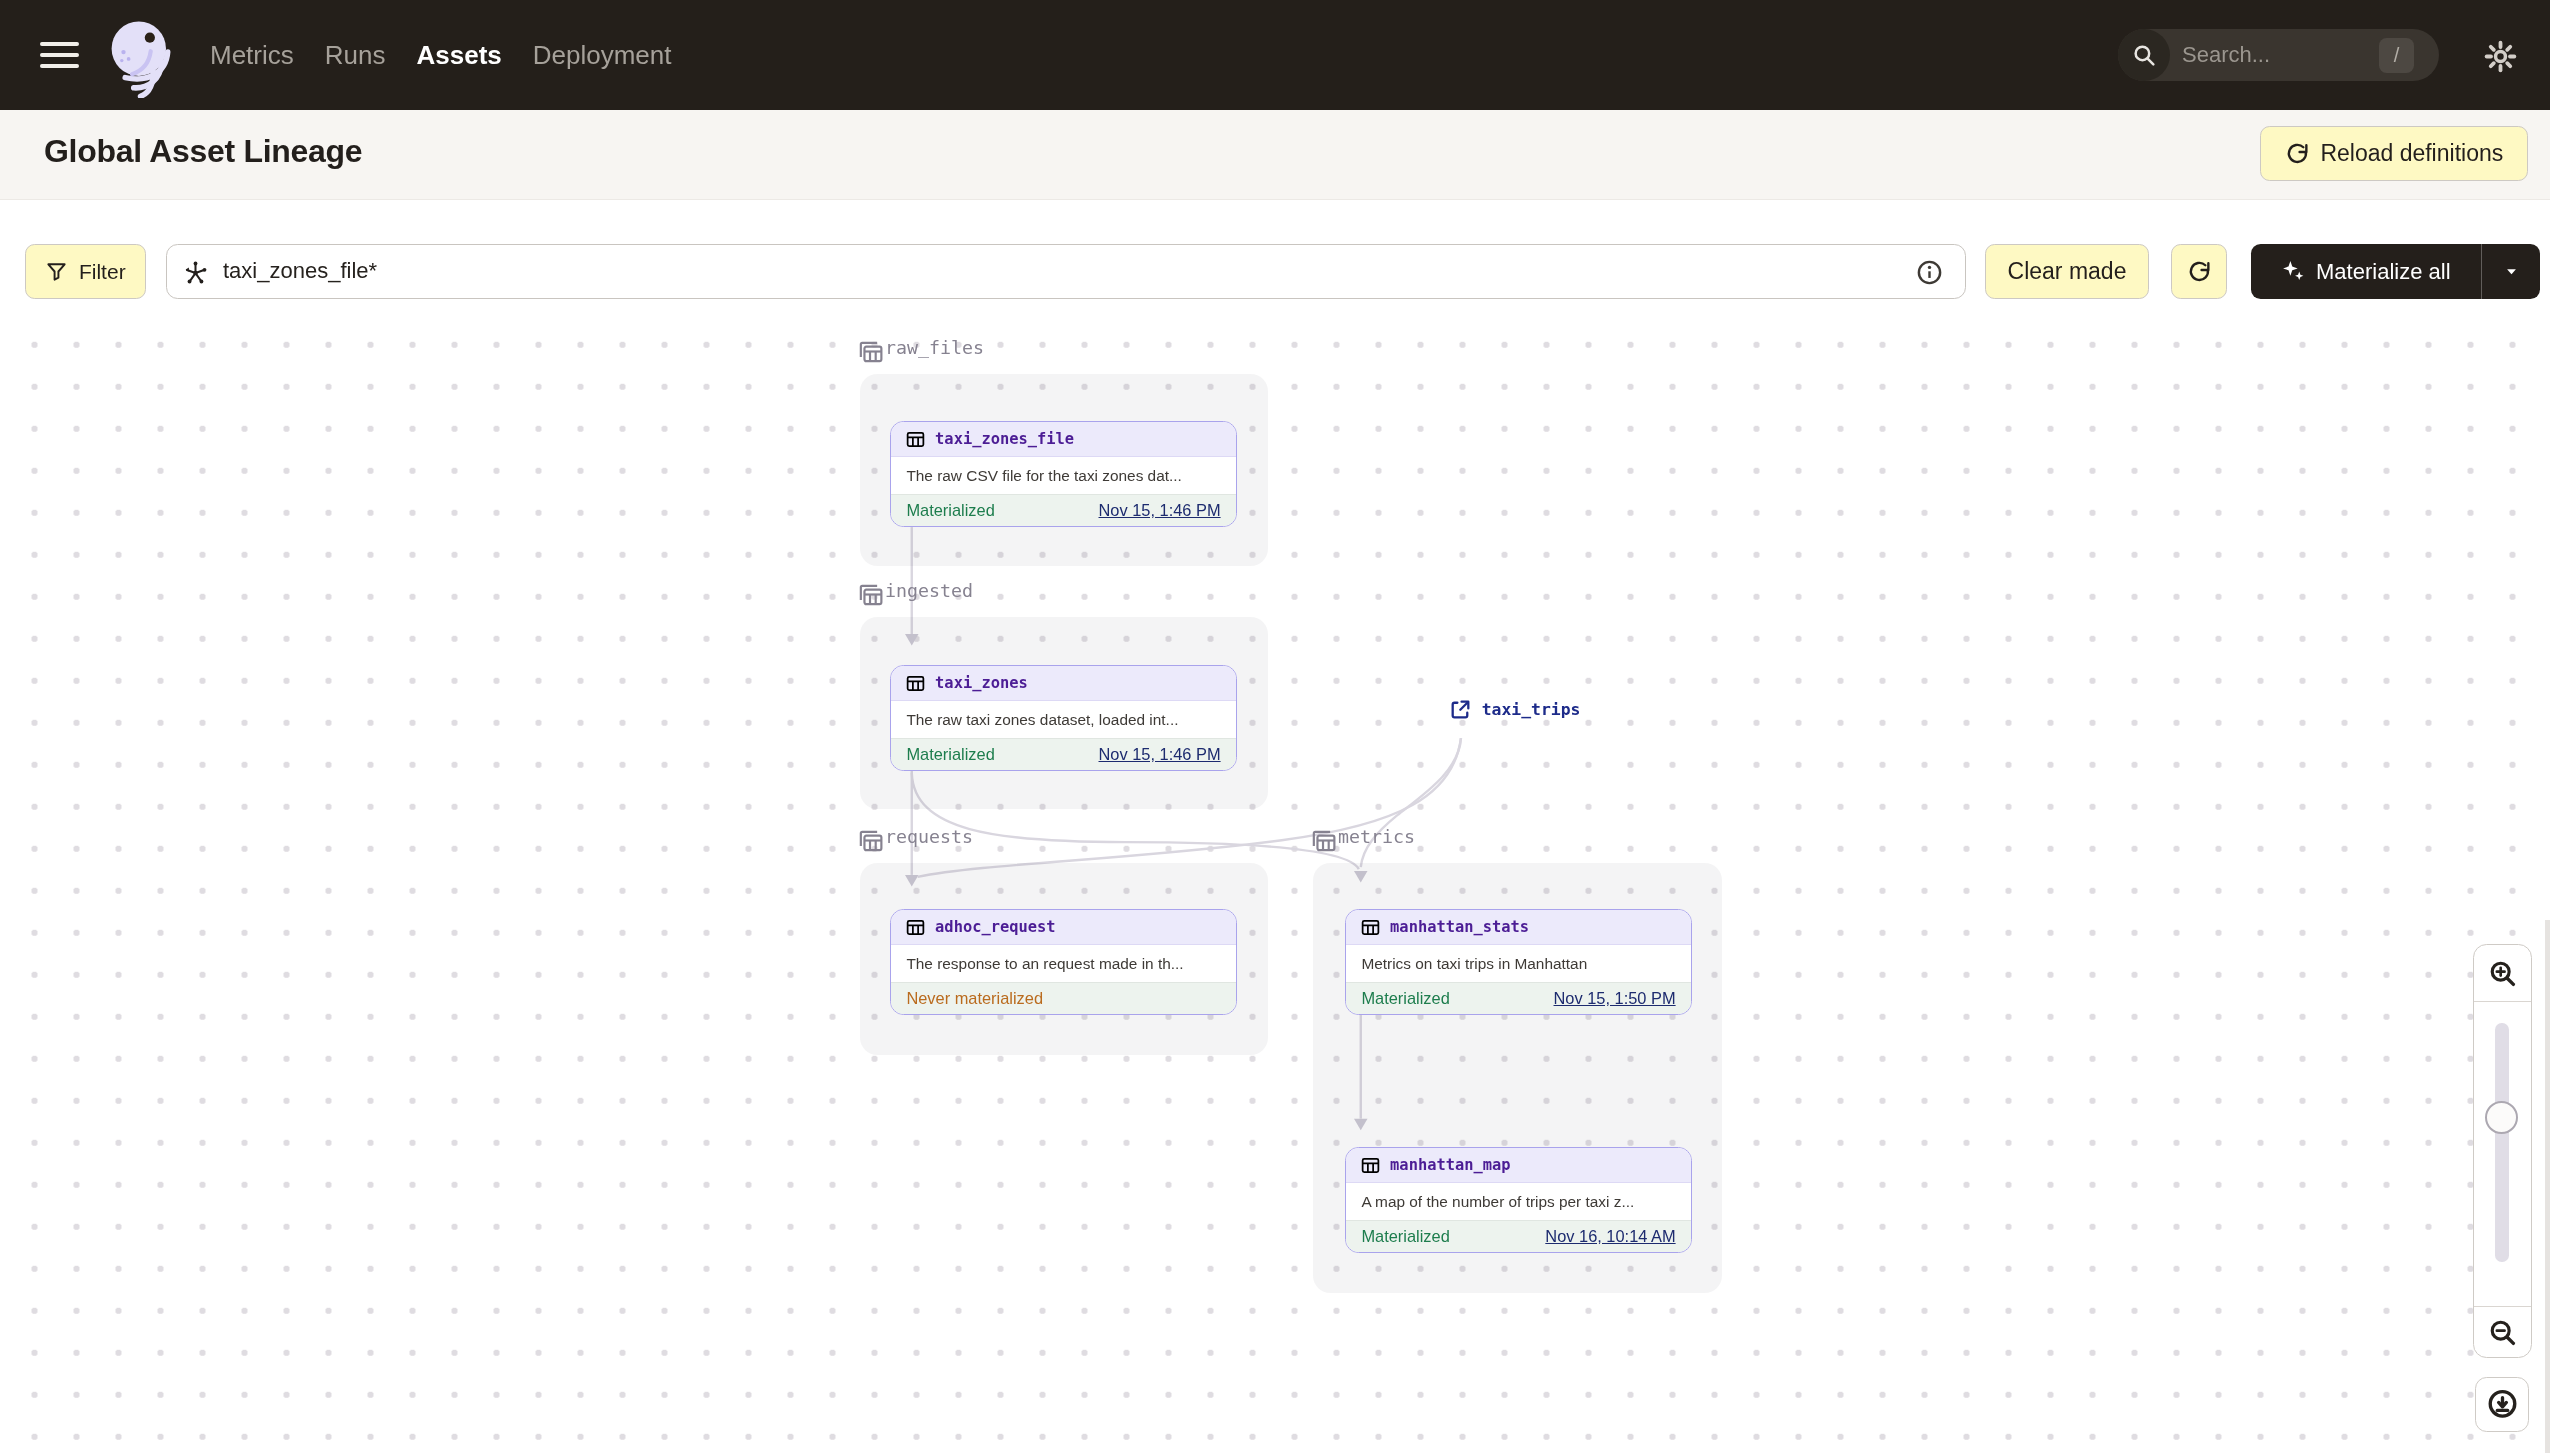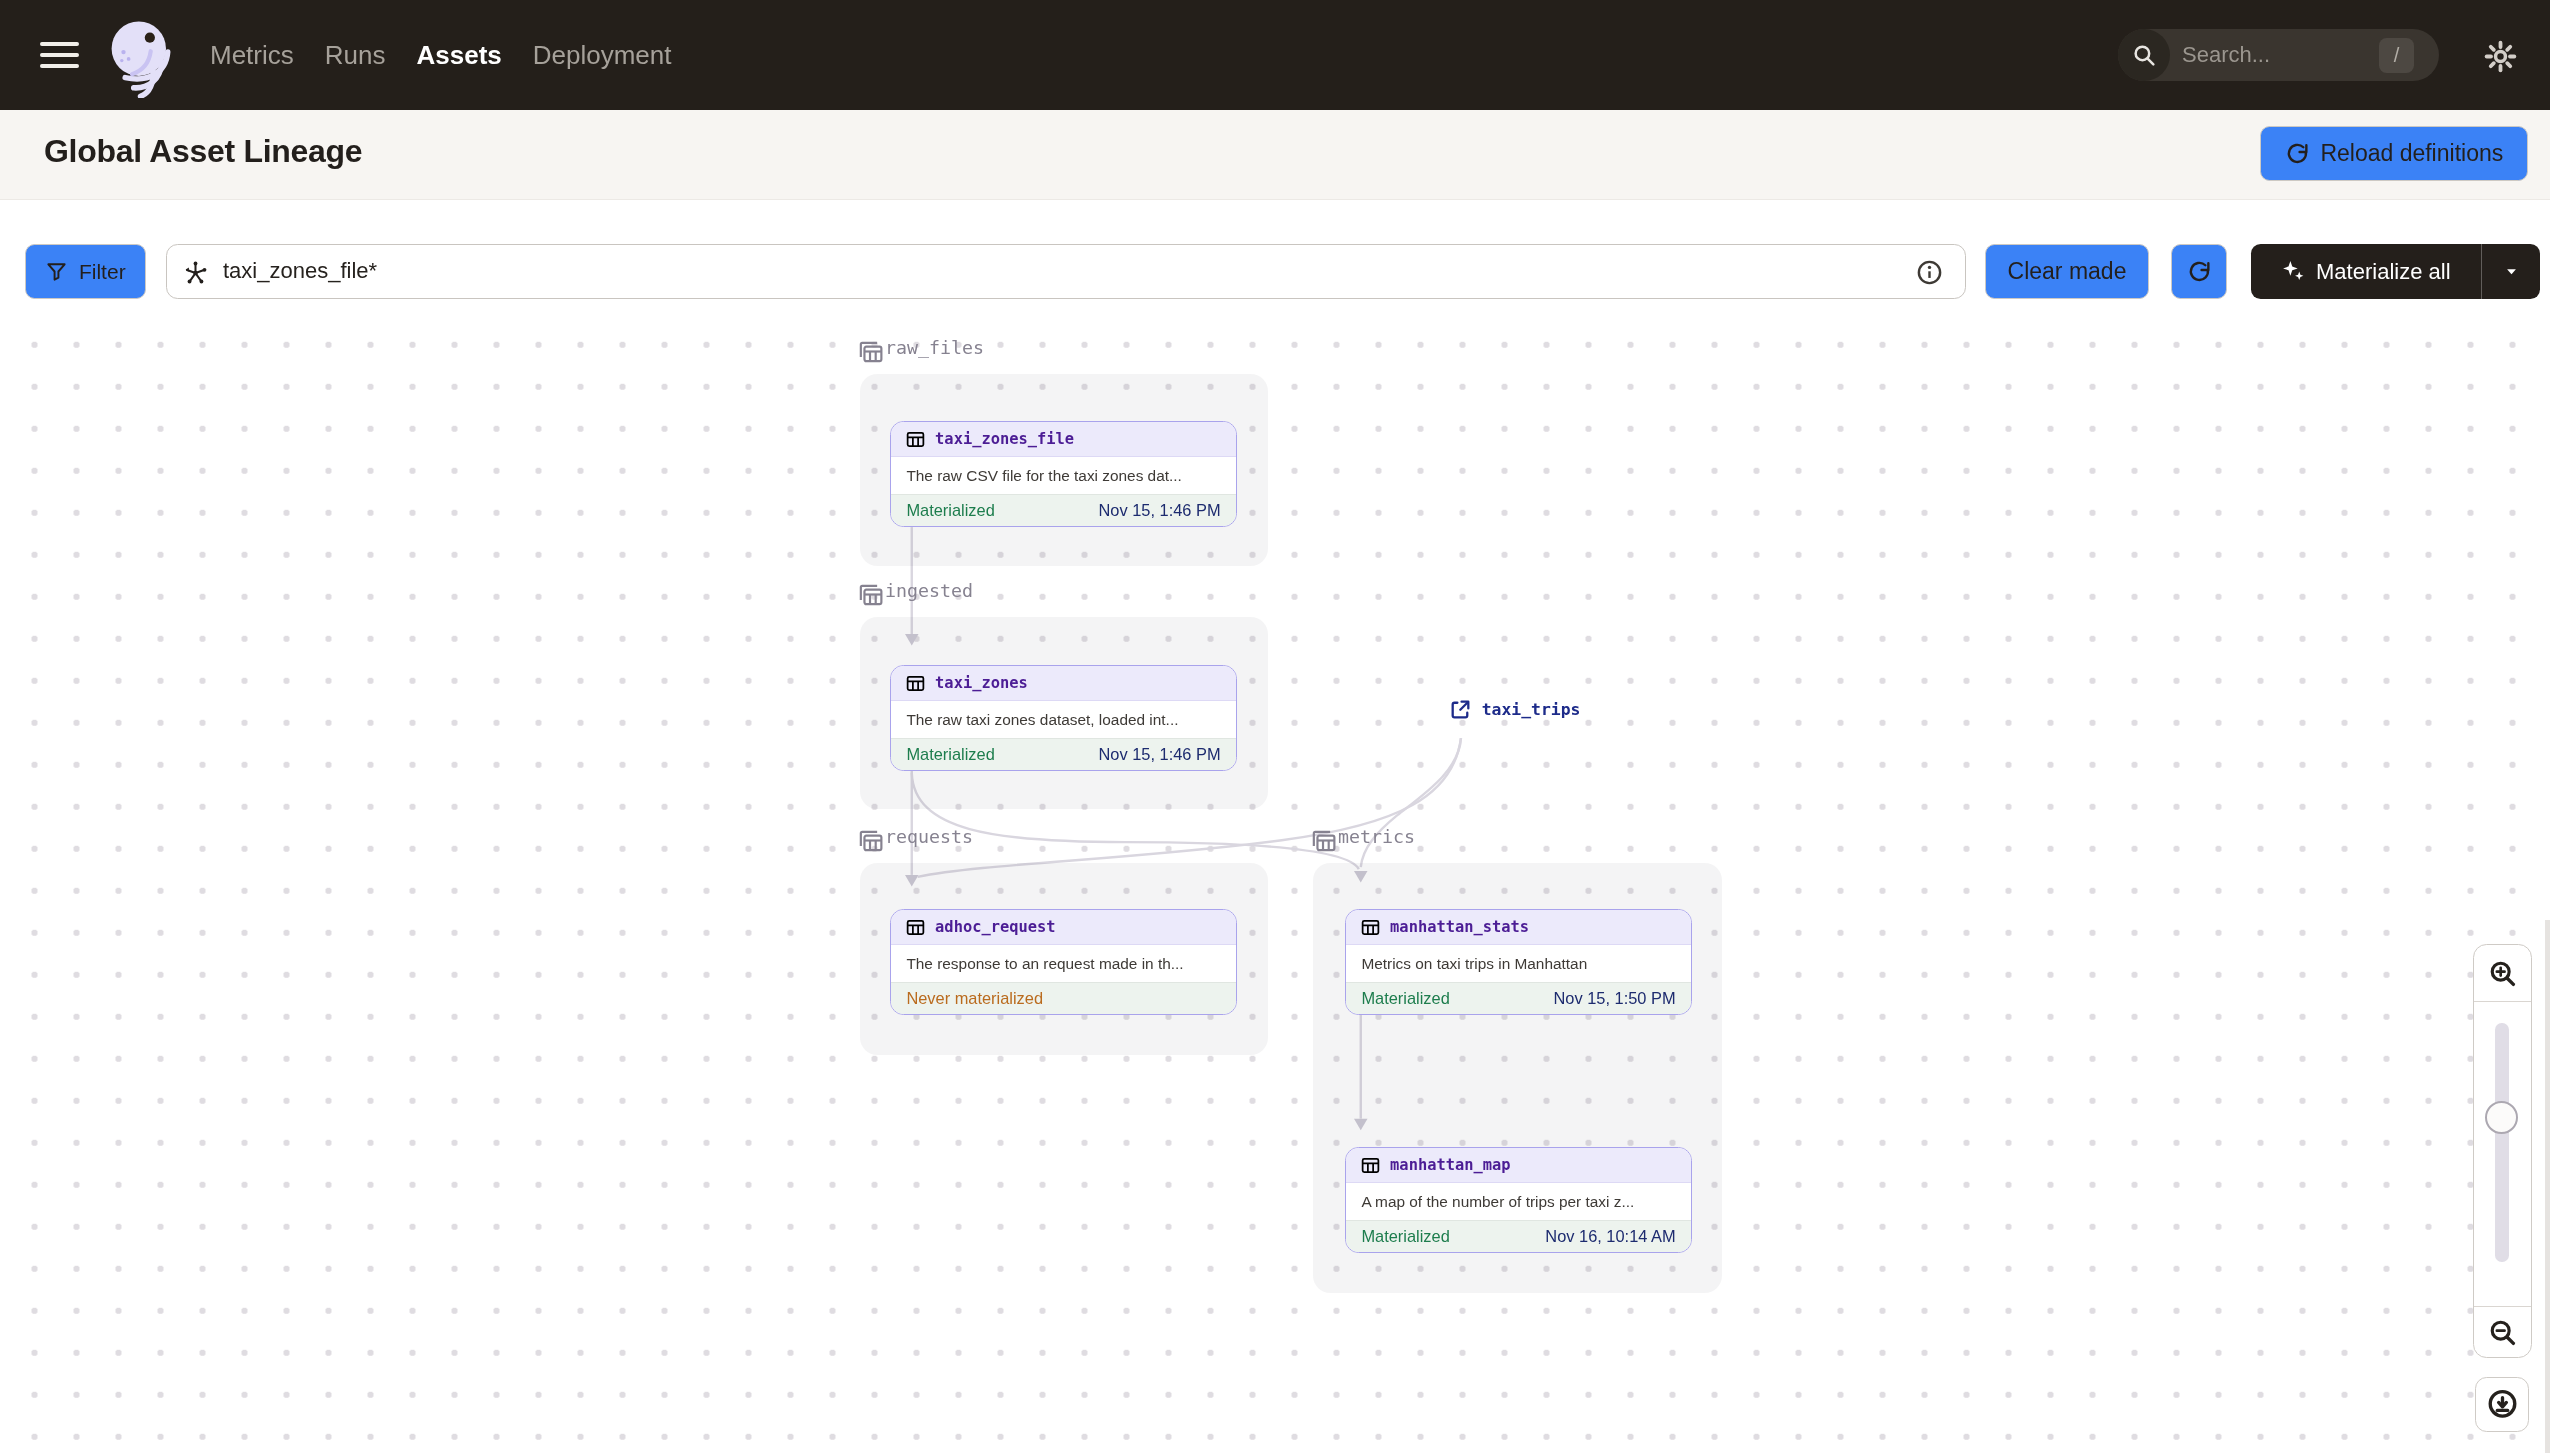--- a/index.html
+++ b/index.html
@@ -29,21 +29,21 @@
     border-radius:7.7px; background:#4D4842; color:#B3AEA7; font-size:20px;
     display:flex; align-items:center; justify-content:center; }
   .gearbtn { position:absolute; left:2479px; top:35px; width:42px; height:42px;
     display:flex; align-items:center; justify-content:center; cursor:pointer; color:#D3CEC8; }
 
   
   .pagehead { position:absolute; left:0; top:110px; width:2550px; height:90px;
     background:#F7F5F2; border-bottom:1px solid #ECE9E5; }
   .pagetitle { position:absolute; left:44px; top:23px; font-size:32px; font-weight:bold;
     color:#231F1C; letter-spacing:-0.3px; }
-  .btn { background:#3b82f6; border:1.4px solid #CDC9C3; border-radius:9.6px;
+  .btn { background:#fef9c3; border:1.4px solid #CDC9C3; border-radius:9.6px;
     color:#231F1C; display:flex; align-items:center; justify-content:center;
     gap:10.6px; cursor:pointer; }
   .reloadbtn { position:absolute; left:2260px; top:16.4px; width:268px; height:55px; font-size:23px; }
 
   
   .toolbar { position:absolute; left:0; top:200px; width:2550px; height:119px;
     background:#fff; border-bottom:1px solid #E5E2DE; }
   .filterbtn { position:absolute; left:25px; top:44px; width:121px; height:55px; font-size:21px; }
   .querybox { position:absolute; left:166px; top:44px; width:1800px; height:55px;
     background:#fff; border:1.4px solid #C9C5C0; border-radius:11.6px; }
@@ -83,21 +83,21 @@
     border-bottom:1px solid #DDD9F5; display:flex; align-items:center; gap:9.6px; padding:0 13.5px; }
   .nodehead .ntitle { font-family:"DejaVu Sans Mono",monospace; font-weight:bold;
     font-size:15.4px; color:#4c1d95; }
   .nodebody { height:37px; display:flex; align-items:center; padding:0 15.4px;
     font-size:15.4px; color:#3E3A36; white-space:nowrap; }
   .nodefoot { flex:1; background:var(--node-footer-bg,#EDF3EE); border-top:1px solid #E0E6E1;
     display:flex; align-items:center; justify-content:space-between; padding:0 15.4px;
     font-size:16.4px; }
   .status.ok { color:var(--status-materialized,#1D7D4D); }
   .status.never { color:var(--status-never-materialized,#BA6B1E); }
-  .tstamp { color:var(--timestamp-text,#1D2B6F); }
+  .tstamp { color:var(--timestamp-text,#1D2B6F);text-decoration:underline; }
 
   .extnode { position:absolute; display:flex; align-items:center; gap:8.7px;
     color:var(--external-asset-text,#1D2B8A); cursor:pointer; }
   .extnode .ename { font-family:"DejaVu Sans Mono",monospace; font-weight:bold; font-size:16.4px; }
 
   
   .zoomctl { position:absolute; left:2473px; top:626px; width:59px; height:414px;
     background:#fff; border:1.4px solid #CFCBC6; border-radius:13.5px; }
   .zbtn { height:56px; display:flex; align-items:center; justify-content:center;
     color:#25211D; cursor:pointer; }

